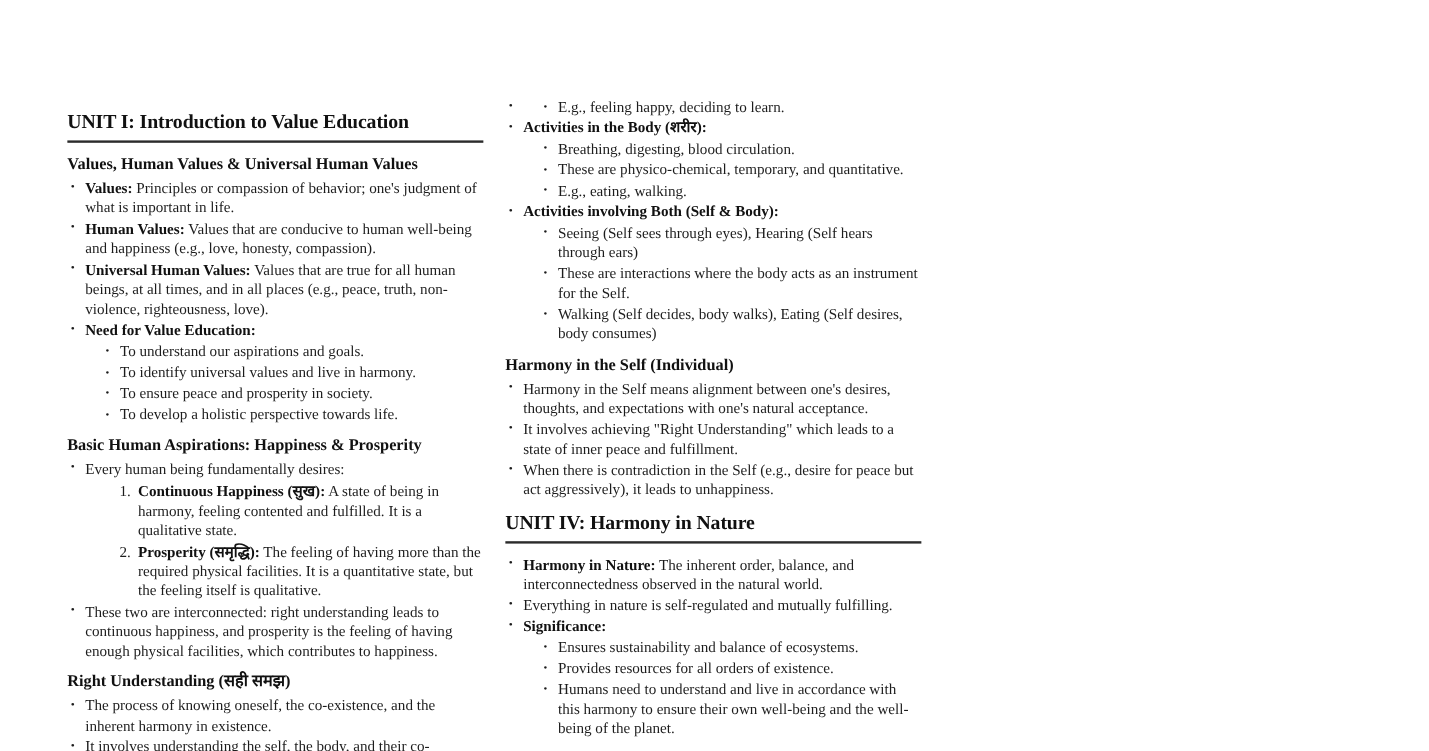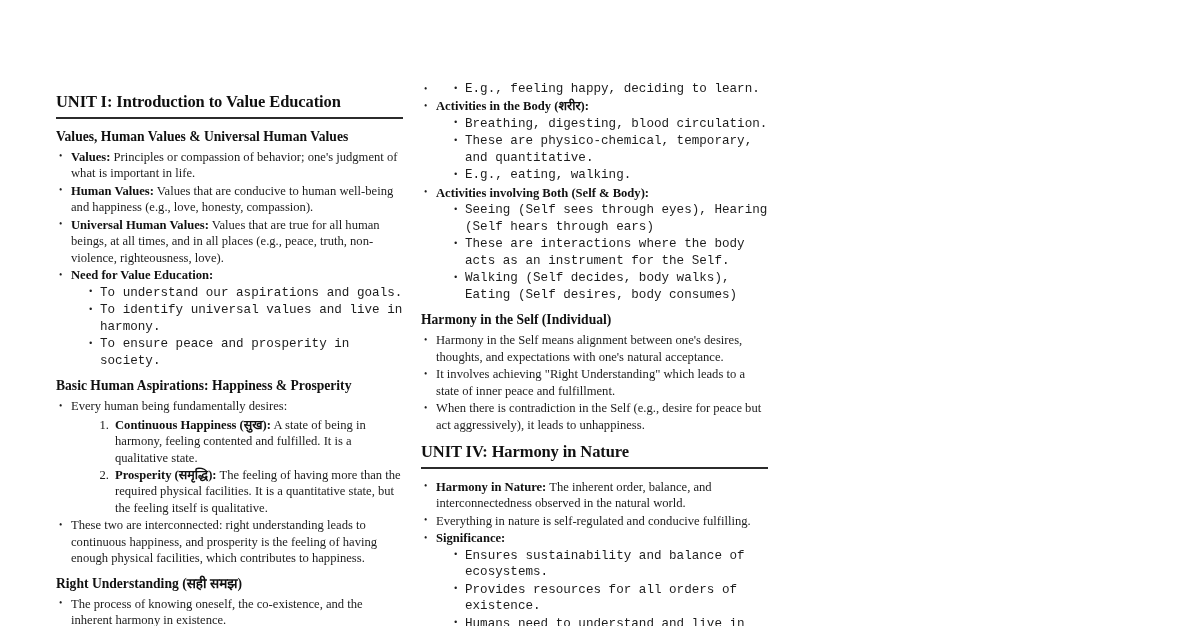--- a/index.html
+++ b/index.html
@@ -68,21 +68,21 @@
     list-style: none;
   }
   ul.l1 > li, ul.l2 > li, ul.l3 > li {
     position: relative;
     font-size: 12.6px;
     line-height: 1.31;
     margin-bottom: 1px;
     color: #1c1c1c;
   }
   ul.l1 > li { padding-left: 13px; }
-  ul.l2 > li { padding-left: 14px; font-family: Liberation Mono, monospace; }
+  ul.l2 > li { padding-left: 14px; }
 
   ul.l1 { padding-left: 2px; }
   ul.l2 { padding-left: 15px; margin-top: 1px; }
 
   ul.l1 > li::before,
   ul.l2 > li::before,
   ul.l3 > li::before {
     content: "\2022";
     position: absolute;
     left: 1px;
@@ -135,20 +135,21 @@
       <div class="sec-block">
         <div class="sec-heading">Values, Human Values &amp; Universal Human Values</div>
         <ul class="l1">
           <li><span class="b">Values:</span><span> Principles or compassion of behavior; one's judgment of what is important in life.</span></li>
           <li><span class="b">Human Values:</span><span> Values that are conducive to human well-being and happiness (e.g., love, honesty, compassion).</span></li>
           <li><span class="b">Universal Human Values:</span><span> Values that are true for all human beings, at all times, and in all places (e.g., peace, truth, non-violence, righteousness, love).</span></li>
           <li><span class="b">Need for Value Education:</span><ul class="l2">
               <li>To understand our aspirations and goals.</li>
               <li>To identify universal values and live in harmony.</li>
               <li>To ensure peace and prosperity in society.</li>
+              <li>To develop a holistic perspective towards life.</li>
             </ul></li>
         </ul>
       </div>
       <div class="sec-block">
         <div class="sec-heading">Basic Human Aspirations: Happiness &amp; Prosperity</div>
         <ul class="l1">
           <li><span>Every human being fundamentally desires:</span><ol class="num">
               <li><span class="b">Continuous Happiness (सुख):</span><span> A state of being in harmony, feeling contented and fulfilled. It is a qualitative state.</span></li>
               <li><span class="b">Prosperity (समृद्धि):</span><span> The feeling of having more than the required physical facilities. It is a quantitative state, but the feeling itself is qualitative.</span></li>
             </ol></li>
@@ -191,21 +192,21 @@
           <li><span>When there is contradiction in the Self (e.g., desire for peace but act aggressively), it leads to unhappiness.</span></li>
         </ul>
       </div>
       <div>
         <div class="unit-heading">UNIT IV: Harmony in Nature</div>
         <div class="unit-rule"></div>
       </div>
       <div class="sec-block">
         <ul class="l1">
           <li><span class="b">Harmony in Nature:</span><span> The inherent order, balance, and interconnectedness observed in the natural world.</span></li>
-          <li><span>Everything in nature is self-regulated and conducive fulfilling.</span></li>
+          <li><span>Everything in nature is self-regulated and mutually fulfilling.</span></li>
           <li><span class="b">Significance:</span><ul class="l2">
               <li>Ensures sustainability and balance of ecosystems.</li>
               <li>Provides resources for all orders of existence.</li>
               <li>Humans need to understand and live in accordance with this harmony to ensure their own well-being and the well-being of the planet.</li>
             </ul></li>
         </ul>
       </div>
     </div>
 </div>
 

